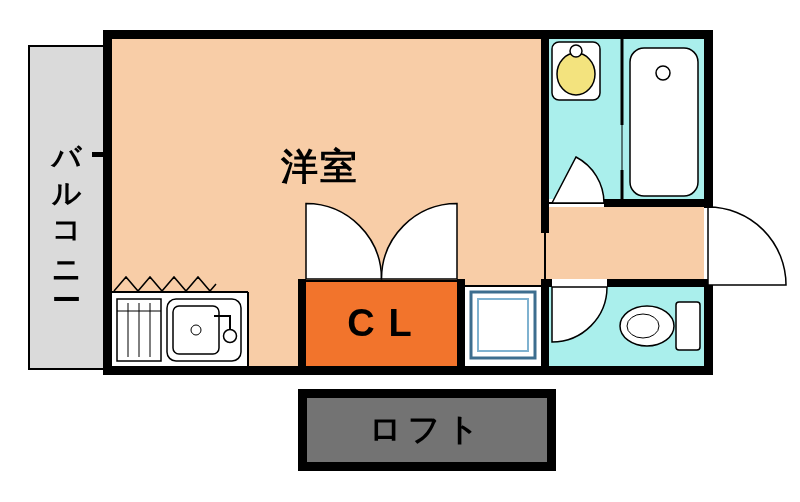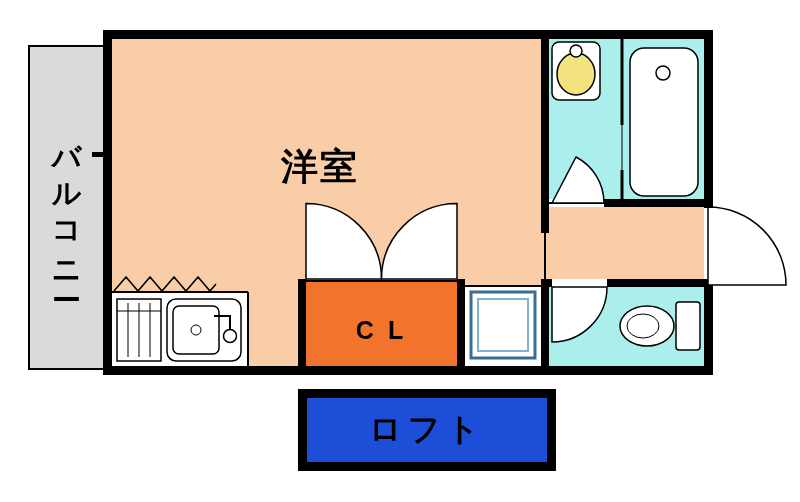--- a/index.html
+++ b/index.html
@@ -32,24 +32,24 @@
   .v1{left:541px;top:39px;width:8px;height:194px;}
   .v2{left:541px;top:279px;width:8px;height:87px;}
   .h2{left:604px;top:199px;width:109px;height:8px;}
   .h3a{left:541px;top:279px;width:11px;height:8px;}
   .h3b{left:607px;top:279px;width:106px;height:8px;}
   .clwl{left:298px;top:279px;width:8px;height:87px;}
   .clwr{left:457px;top:279px;width:8px;height:87px;}
 
   
   .main-label{left:200px;top:104px;width:240px;text-align:center;font-size:37px;font-weight:600;line-height:1.2;letter-spacing:2px;margin-top:41px;}
-  .cl-label{left:306px;top:281px;width:151px;height:85px;display:flex;align-items:center;justify-content:center;font-size:25px;font-weight:600;letter-spacing:14px;text-indent:10px;margin-top:7px;}
+  .cl-label{left:306px;top:281px;width:151px;height:85px;display:flex;align-items:center;justify-content:center;font-size:38px;font-weight:600;letter-spacing:14px;text-indent:10px;}
 
   
-  .loft{left:298px;top:389px;width:258px;height:82px;background:#1d4ed8;border:9px solid #000;box-sizing:border-box;display:flex;align-items:center;justify-content:center;}
+  .loft{left:298px;top:389px;width:258px;height:82px;background:#737373;border:9px solid #000;box-sizing:border-box;display:flex;align-items:center;justify-content:center;}
   .loft-label{font-size:32px;font-weight:600;letter-spacing:6px;}
 
   
   .overlay{left:0;top:0;width:800px;height:502px;pointer-events:none;}
   .dr{fill:#fff;stroke:#000;stroke-width:1.5;}
   .ln{stroke:#000;fill:none;}
 </style>
 </head>
 <body>
 

